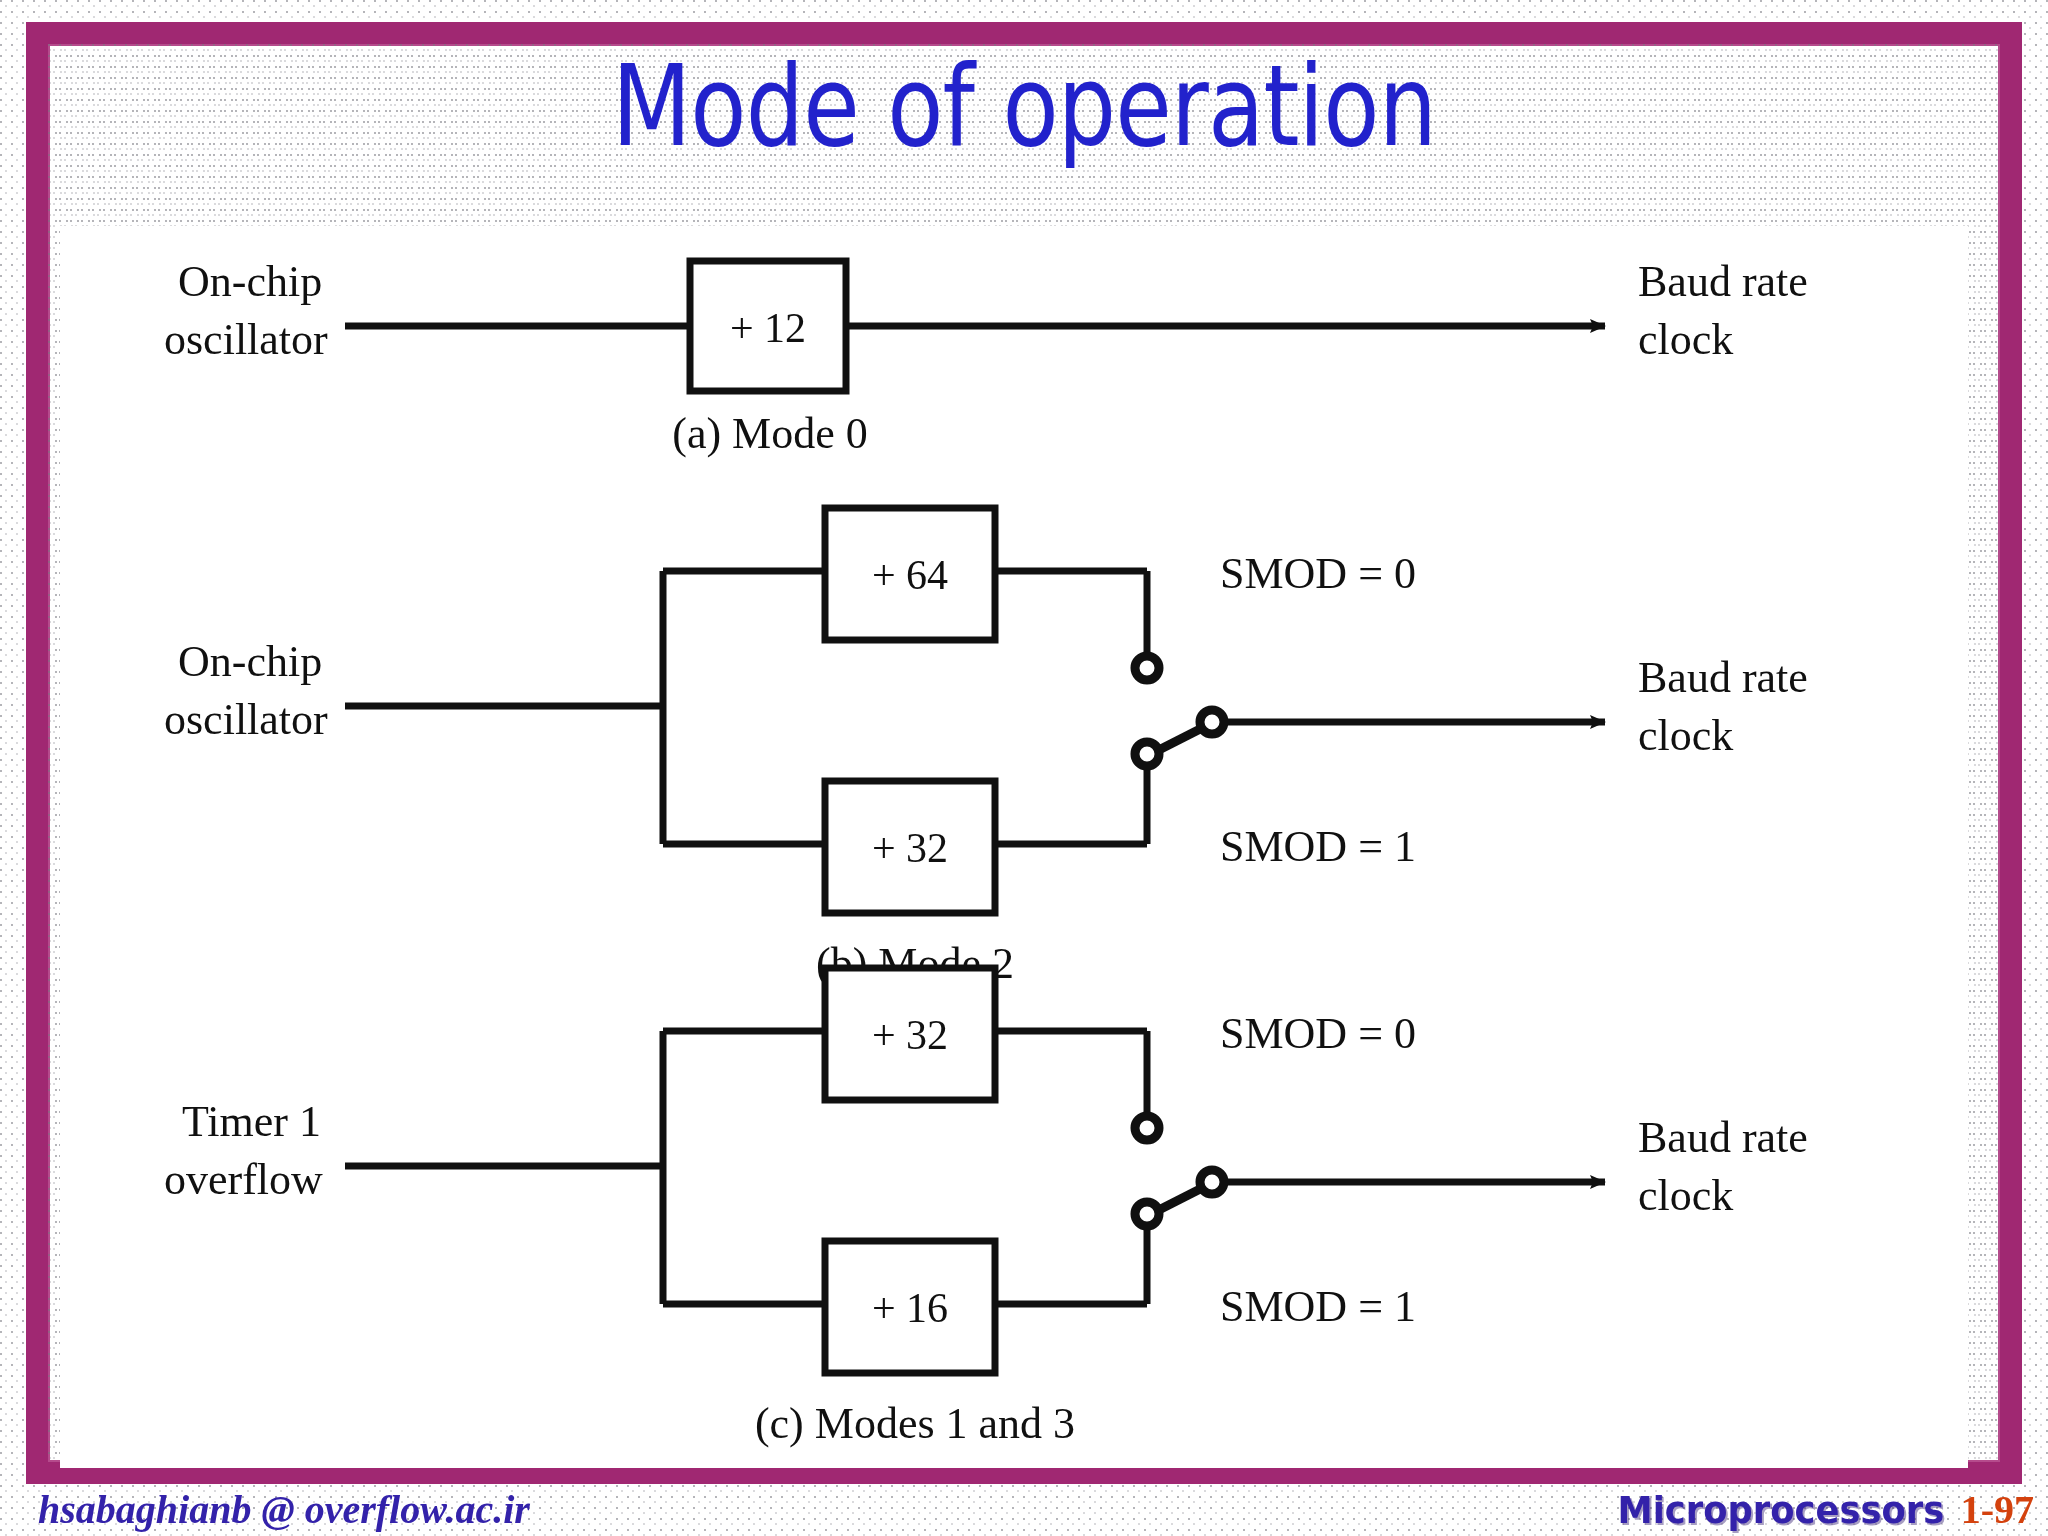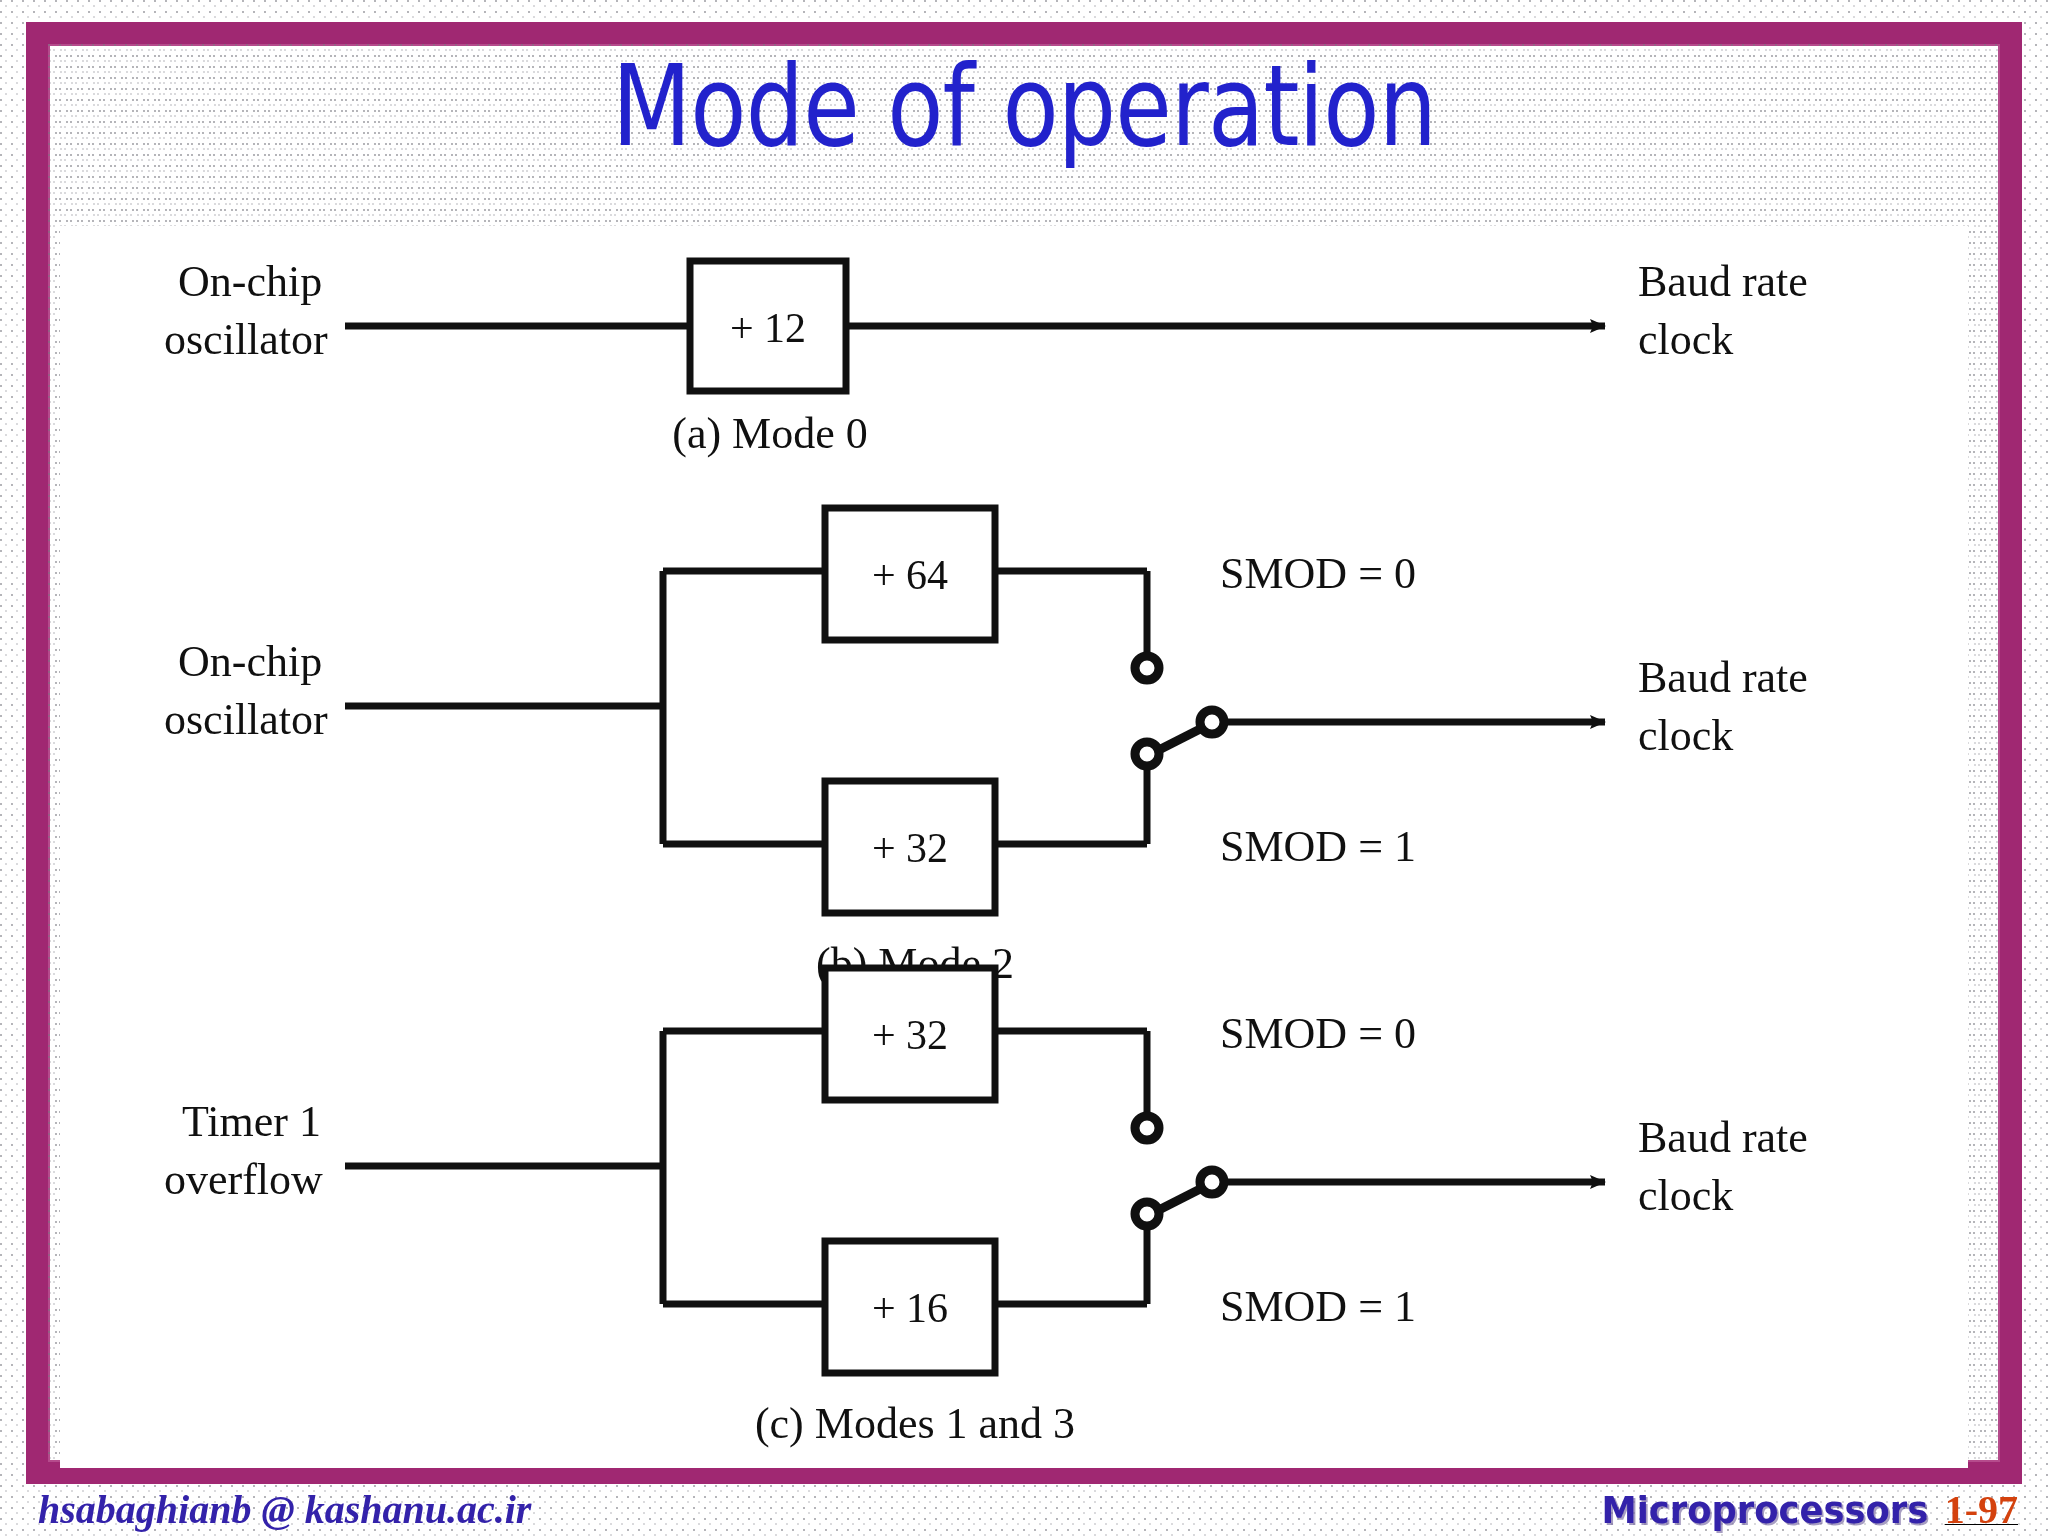--- a/index.html
+++ b/index.html
@@ -101,24 +101,23 @@
     top: 0;
     font-family: "Liberation Serif", "DejaVu Serif", serif;
     font-style: italic;
     font-weight: bold;
     font-size: 40px;
     color: #3322AA;
     white-space: nowrap;
   }
   #footer-right {
     position: absolute;
-    right: 30px;
+    right: 14px;
     top: 0;
     white-space: nowrap;
-    text-decoration: underline;
   }
   #footer-course {
     font-family: "DejaVu Sans", sans-serif;
     font-weight: bold;
     font-size: 38px;
     color: #3322AA;
     text-shadow: 2px 2px 0 rgba(60,40,120,0.45);
     transform: scaleX(0.93);
     display: inline-block;
     transform-origin: 100% 50%;
@@ -247,19 +246,19 @@
         <text class="fig-text lbl" x="1578" y="86">Baud rate</text>
         <text class="fig-text lbl" x="1578" y="144">clock</text>
 
         <text class="fig-text caption" x="855" y="372" text-anchor="middle">(c) Modes 1 and 3</text>
       </g>
 
     </svg>
   </div>
 
   <div id="footer">
-    <div id="footer-left">hsabaghianb @ kashanu.ac.ir</div>
+    <div id="footer-left">hsabaghianb @ overflow.ac.ir</div>
     <div id="footer-right">
       <span id="footer-course">Microprocessors</span><span id="footer-page">1-97</span>
     </div>
   </div>
 
 </div>
 
 </body></html>

